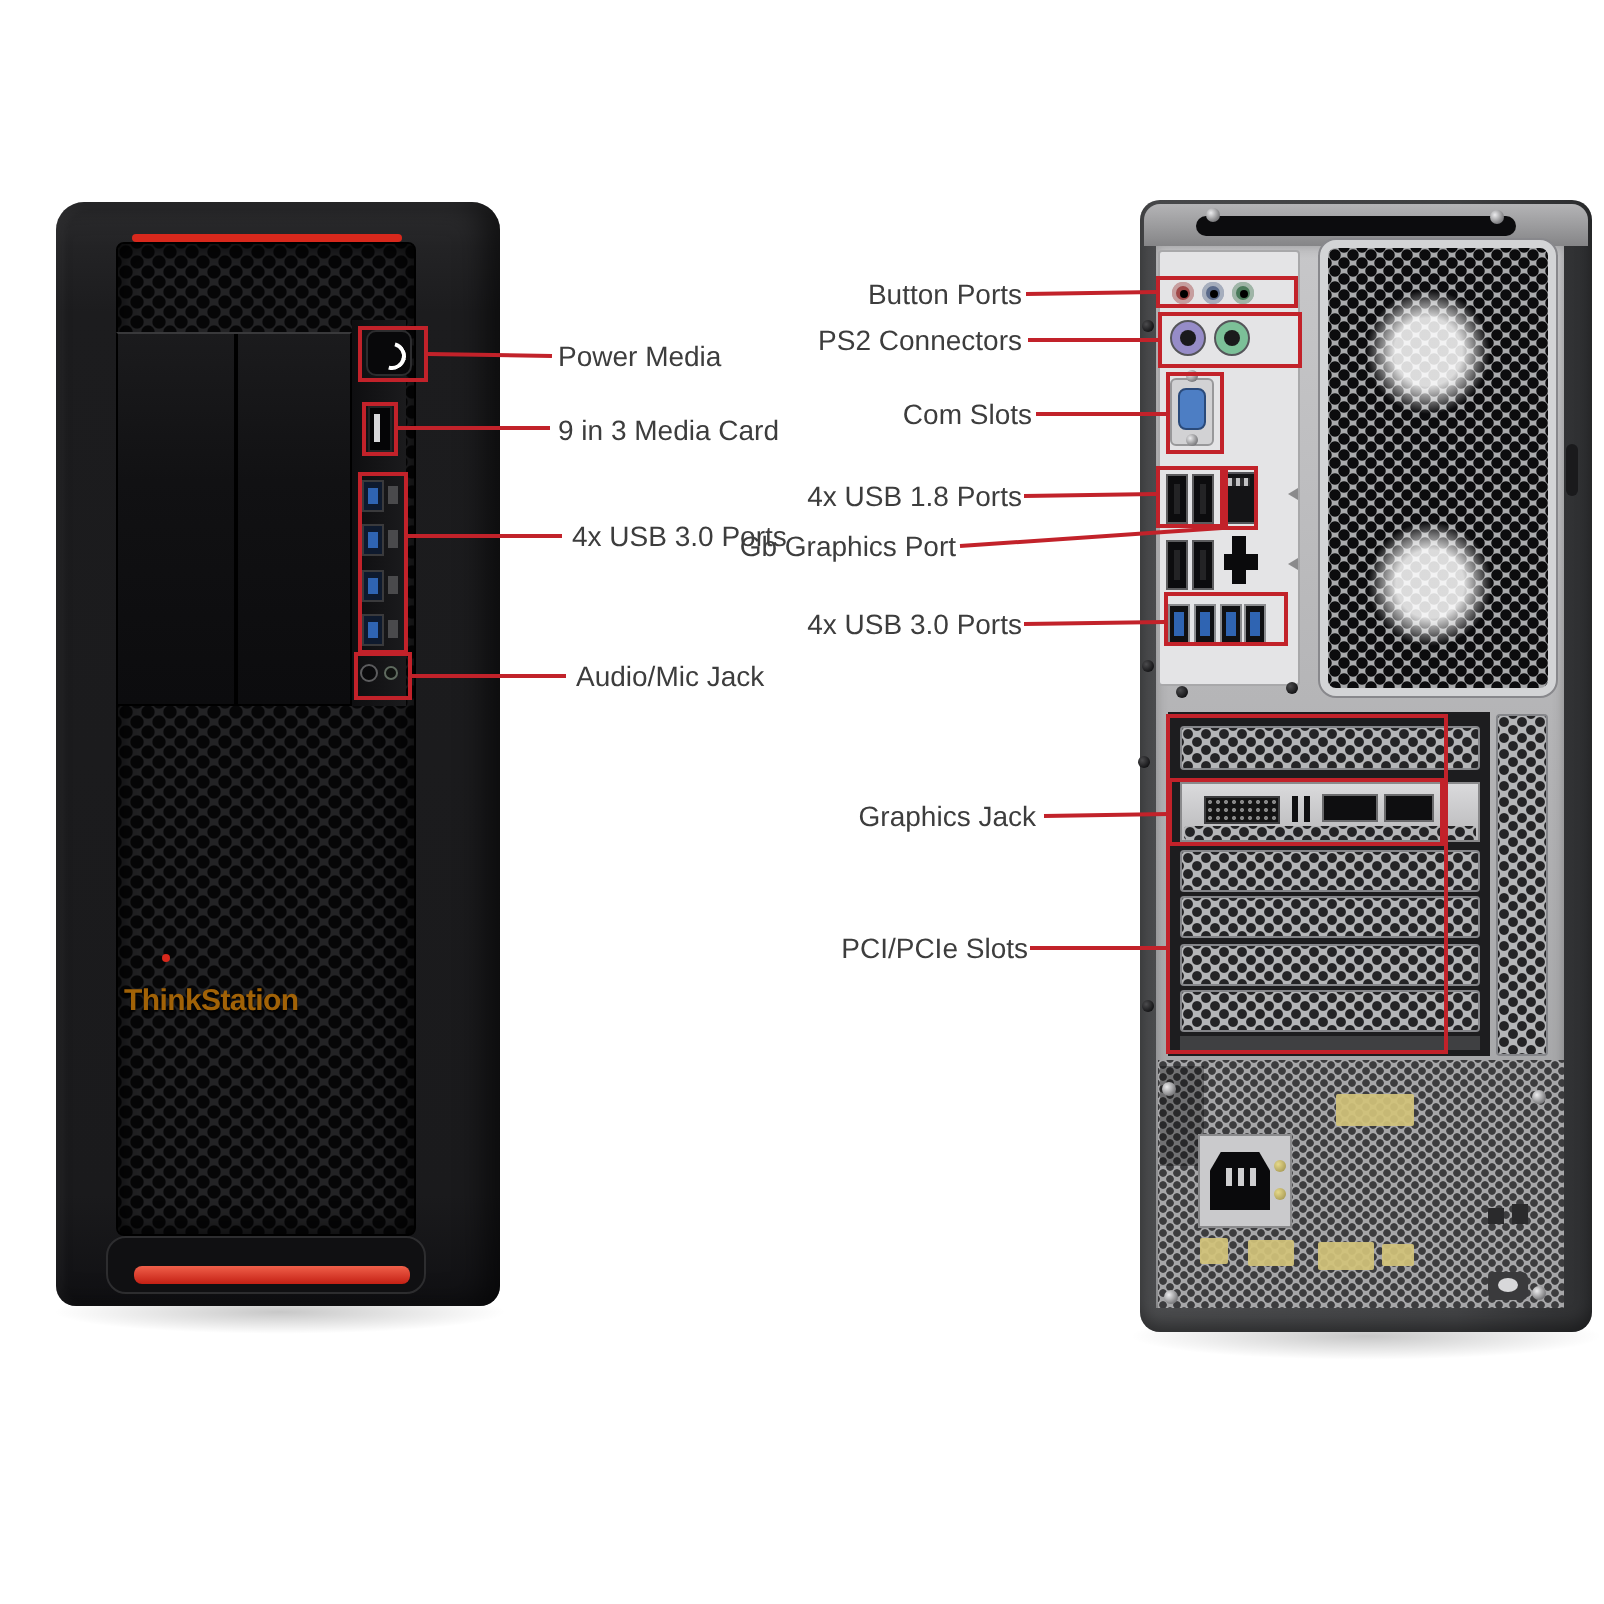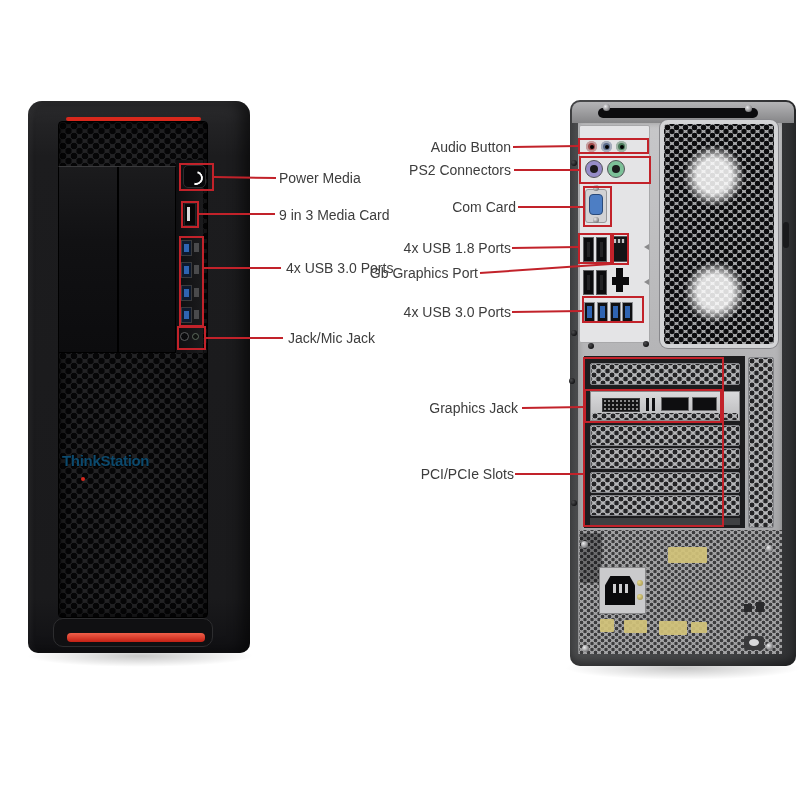--- a/index.html
+++ b/index.html
@@ -57,22 +57,22 @@
   .front-door{position:absolute;left:58px;top:166px;width:118px;height:187px;z-index:3;
     background:linear-gradient(180deg,#1b1b1d,#111113 40%,#0c0c0e);border:1px solid #000;
     border-top-color:#39393b;box-sizing:border-box}
   .front-door::after{content:"";position:absolute;left:50%;top:0;bottom:0;width:2px;background:#000}
   .io-strip{position:absolute;left:176px;top:160px;width:27px;height:193px;z-index:3;
     background:linear-gradient(90deg,#0e0e10,#1b1b1d)}
   .pwr-btn{position:absolute;left:183px;top:165px;width:23px;height:23px;z-index:4;border-radius:5px;
     background:#08080a;border:1px solid #2c2c2e;box-sizing:border-box}
   .pwr-icon{position:absolute;left:5px;top:5px;width:10px;height:10px;border:2.5px solid transparent;
     border-top-color:#fff;border-left-color:#fff;border-radius:50%;transform:rotate(150deg)}
-  .logo{position:absolute;left:62px;top:452px;z-index:4;font-size:15px;font-weight:bold;
-    letter-spacing:-.3px;color:#0c4a6e;text-shadow:0 1px 1px #000}
+  .logo{position:absolute;left:62px;top:492px;z-index:4;font-size:15px;font-weight:bold;
+    letter-spacing:-.3px;color:#a16207;text-shadow:0 1px 1px #000}
   
   .rear-body{position:absolute;left:570px;top:100px;width:226px;height:566px;z-index:1;border-radius:10px;
     background:linear-gradient(90deg,#4b4c4e,#424345 70%,#2e2f31);box-shadow:inset 0 -4px 8px rgba(0,0,0,.4)}
   .rear-top{position:absolute;left:572px;top:102px;width:222px;height:21px;z-index:2;border-radius:8px 8px 0 0;
     background:linear-gradient(180deg,#b4b4b6,#858587)}
   .rear-panel{position:absolute;left:578px;top:123px;width:204px;height:531px;z-index:2;
     background:linear-gradient(180deg,#c7c7c9,#b2b2b4 50%,#9fa0a2);box-shadow:inset 0 0 6px rgba(0,0,0,.25)}
   .io-plate{position:absolute;left:579px;top:125px;width:71px;height:218px;z-index:3;
     background:#e4e4e6;border:1px solid #a8a8aa;box-sizing:border-box;border-radius:2px}
   .grille{position:absolute;left:660px;top:120px;width:118px;height:228px;z-index:3;border-radius:8px;
@@ -232,23 +232,23 @@
   <div class="rbox" style="left:583px;top:186px;width:29px;height:41px"></div>
   <div class="rbox" style="left:578px;top:233px;width:36px;height:31px"></div>
   <div class="rbox" style="left:610px;top:233px;width:19px;height:32px"></div>
   <div class="rbox" style="left:582px;top:296px;width:62px;height:27px"></div>
   <div class="rbox" style="left:584px;top:389px;width:138px;height:34px"></div>
   <div class="rbox" style="left:583px;top:357px;width:141px;height:170px"></div>
 
   <div class="label" style="left:279px;top:169px">Power Media</div>
   <div class="label" style="left:279px;top:206px">9 in 3 Media Card</div>
   <div class="label" style="left:286px;top:259px">4x USB 3.0 Ports</div>
-  <div class="label" style="left:288px;top:329px">Jack/Mic Jack</div>
-  <div class="label" style="right:291px;top:138px">Audio Button</div>
+  <div class="label" style="left:288px;top:329px">Audio/Mic Jack</div>
+  <div class="label" style="right:291px;top:138px">Button Ports</div>
   <div class="label" style="right:291px;top:161px">PS2 Connectors</div>
-  <div class="label" style="right:286px;top:198px">Com Card</div>
+  <div class="label" style="right:286px;top:198px">Com Slots</div>
   <div class="label" style="right:291px;top:239px">4x USB 1.8 Ports</div>
   <div class="label" style="right:324px;top:264px">Gb Graphics Port</div>
   <div class="label" style="right:291px;top:303px">4x USB 3.0 Ports</div>
   <div class="label" style="right:284px;top:399px">Graphics Jack</div>
   <div class="label" style="right:288px;top:465px">PCI/PCIe Slots</div>
 
 </div>
 
 </body></html>

